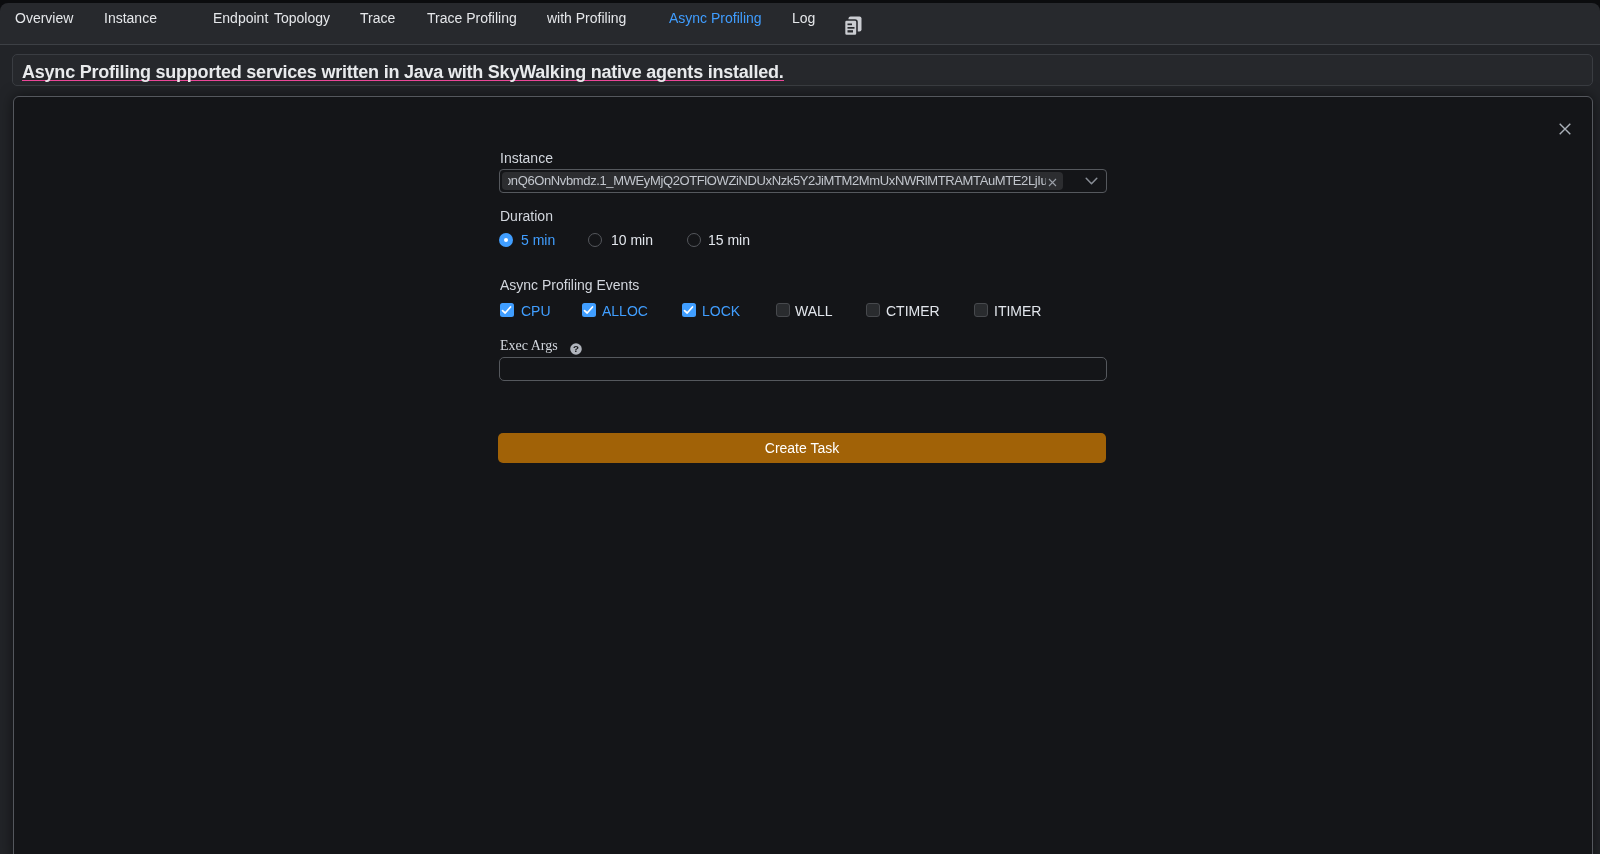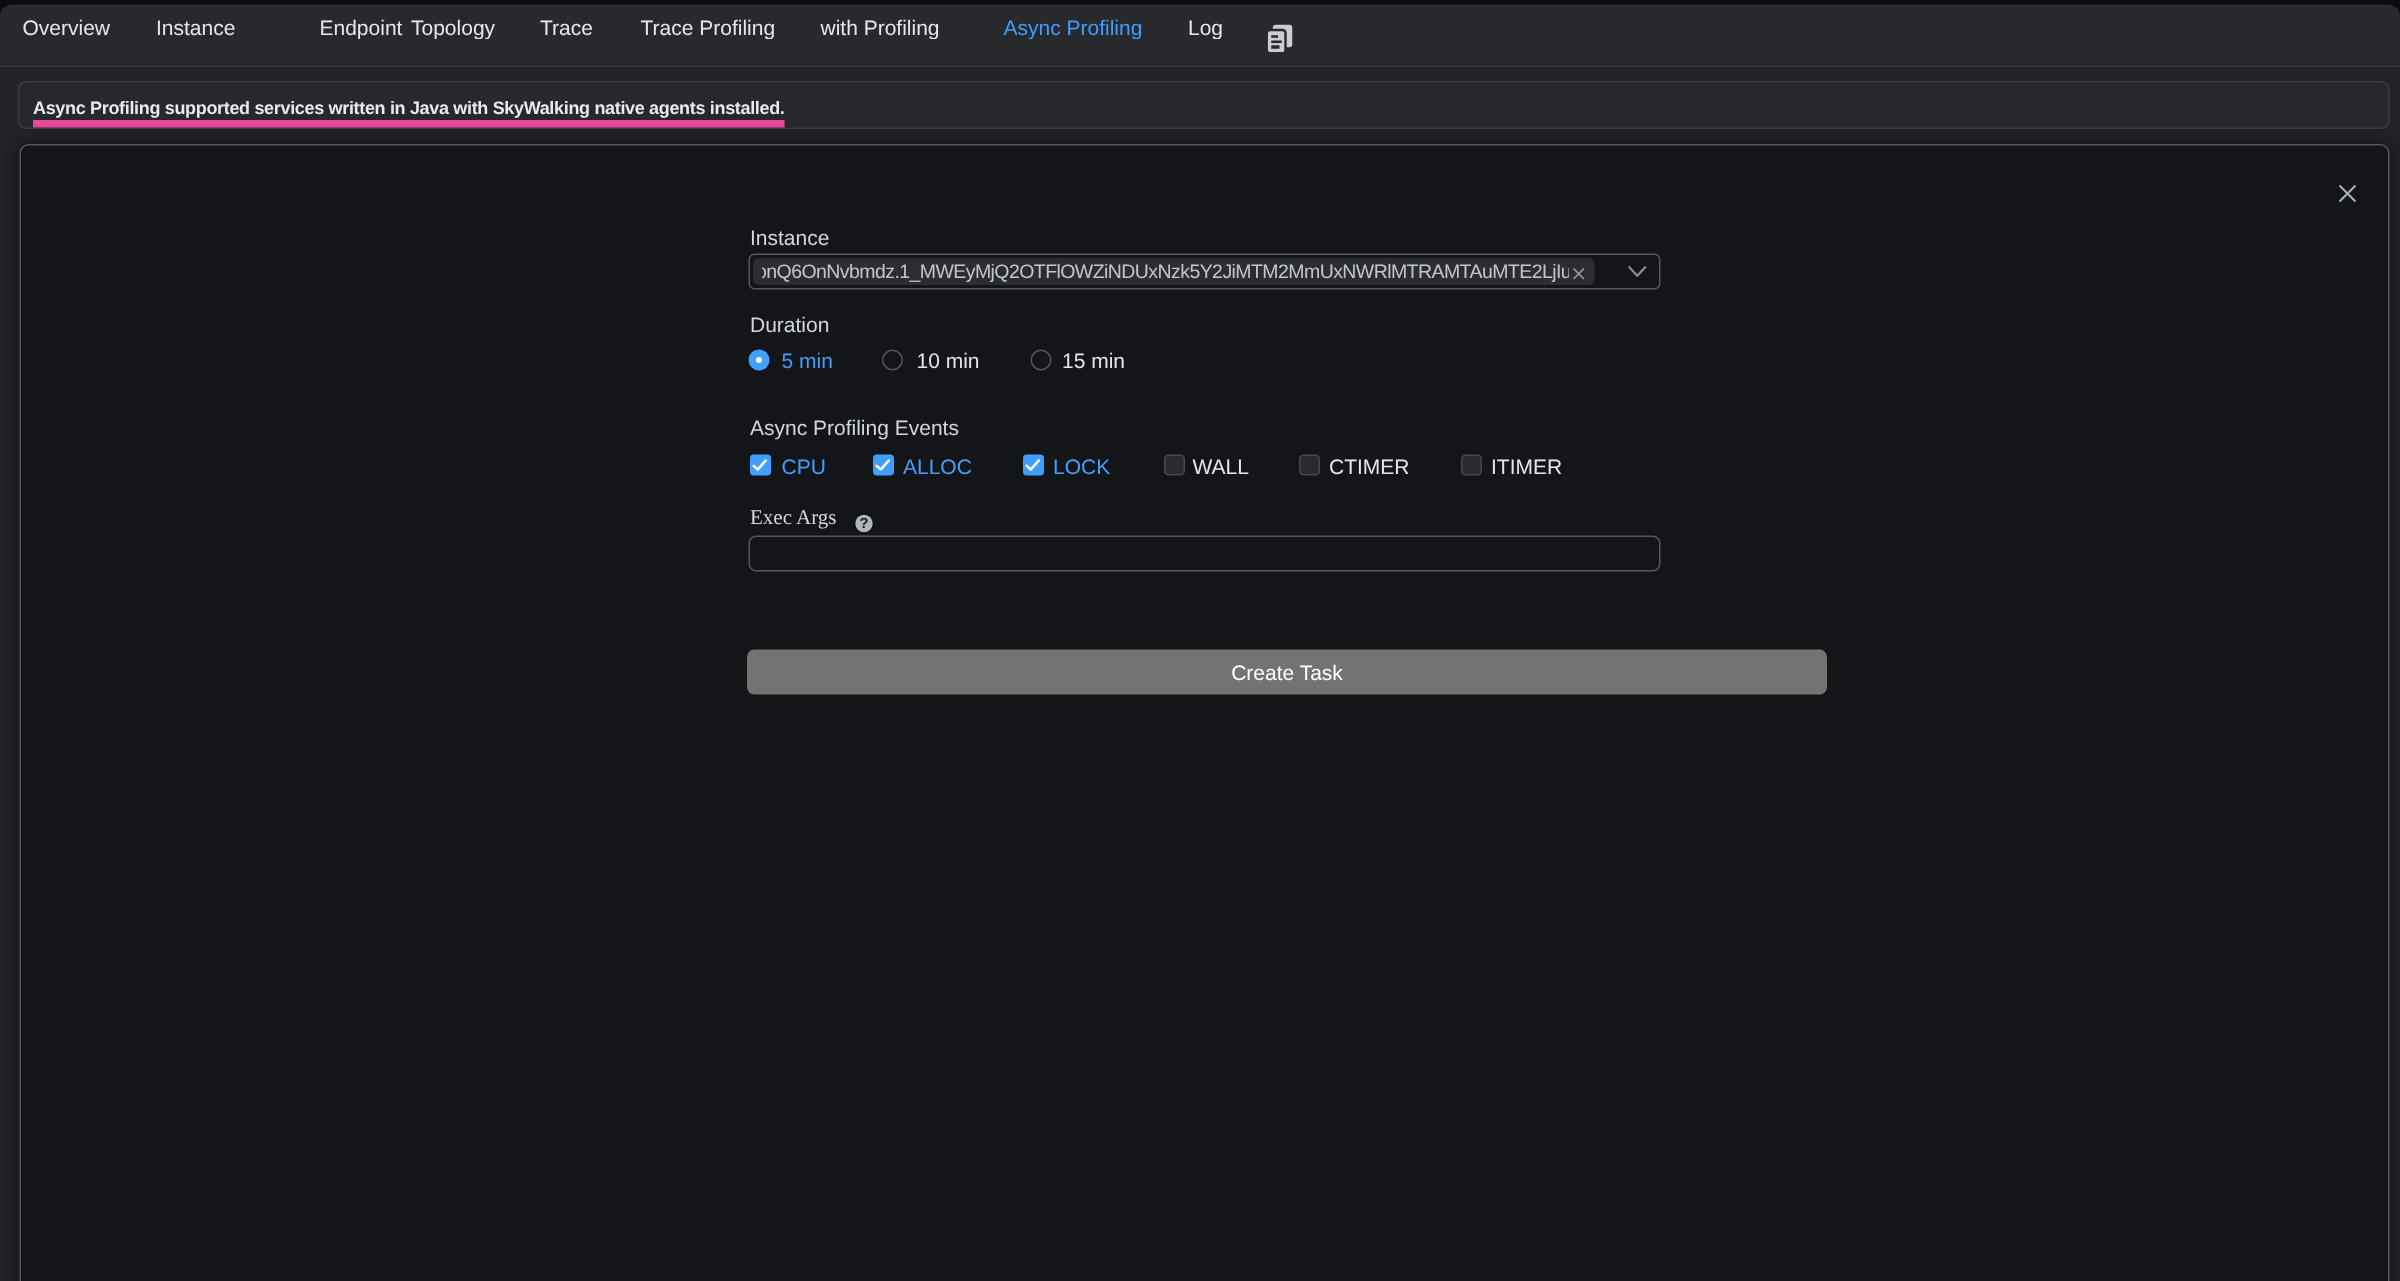--- a/index.html
+++ b/index.html
@@ -4,21 +4,21 @@
 <style>
   * { margin:0; padding:0; box-sizing:border-box; }
   html,body { width:1600px; height:854px; background:#0b0c0e; font-family:"Liberation Sans",sans-serif; overflow:hidden; position:relative; }
   .abs { position:absolute; }
   
   .nav { left:0; top:3px; width:1600px; height:42px; background:#27292d; border-bottom:1px solid #3d4045; border-radius:8px 8px 0 0; }
   .tab { position:absolute; top:10px; filter:opacity(0.999); font-size:14px; line-height:16px; color:#e5e7ea; white-space:nowrap; }
   .tab.active { color:#3f9dff;text-align:right; }
   
   .banner { left:12px; top:54px; width:1581px; height:32px; background:#26282c; border:1px solid #3a3d42; border-radius:5px; }
-  .banner-text { left:22px; filter:opacity(0.999); top:63.5px; font-size:12px; font-weight:700; letter-spacing:-0.22px; line-height:16px; color:#e8eaec; border-bottom:5px solid #ec4899; padding-bottom:0.5px; white-space:nowrap; }
+  .banner-text { left:22px; filter:opacity(0.999); top:63.5px; font-size:18px; font-weight:700; letter-spacing:-0.22px; line-height:16px; color:#e8eaec; border-bottom:1px solid #ec4899; padding-bottom:0.5px; white-space:nowrap; }
   
   .panel { left:13px; top:96px; width:1580px; height:766px; background:#141518; border:1.5px solid #54575d; border-radius:6px; box-shadow:0 0 14px rgba(0,0,0,0.55); }
   .label { font-size:14px; filter:opacity(0.999); line-height:16px; color:#d2d6dd; white-space:nowrap; }
   
   .selectbox { left:499px; top:169px; width:608px; height:24px; border:1px solid #55585d; border-radius:4px; }
   .tag { left:502px; top:172px; width:561px; height:18px; background:#2c2d30; border-radius:4px; }
   .tagclip { left:508px; top:172px; width:538px; height:18px; overflow:hidden; }
   .tagtext { position:absolute; left:0; top:0; font-size:13px; filter:opacity(0.999); letter-spacing:-0.38px; line-height:18px; color:#c2c6cd; white-space:nowrap; margin-left:-4px; }
   
   .radio { width:14px; height:14px; border-radius:50%; }
@@ -27,21 +27,21 @@
   .radio.unsel { border:1px solid #54575c; }
   .rlabel { font-size:14px; filter:opacity(0.999); line-height:16px; white-space:nowrap; }
   .blue { color:#409eff; }
   .gray { color:#e2e6ec; }
   
   .cb { width:14px; height:14px; border-radius:2.5px; }
   .cb.on { background:#409eff; }
   .cb.off { background:#292b2e; border:1px solid #47494d; border-radius:3px; }
   
   .input { left:499px; top:357px; width:608px; height:24px; border:1px solid #55585d; border-radius:5px; }
-  .btn { left:498px; filter:opacity(0.999); top:433px; width:720px; height:30px; background:#737373; border-radius:5px; color:#ffffff; font-size:14px; text-align:center; line-height:30px; }
+  .btn { left:498px; filter:opacity(0.999); top:433px; width:608px; height:30px; background:#a16207; border-radius:5px; color:#ffffff; font-size:14px; text-align:center; line-height:30px; }
 </style>
 </head>
 <body>
   <div class="abs nav"></div>
   <div class="abs" style="left:0; top:45px; width:1600px; height:809px; background:#222428;"></div>
   <span class="tab" style="left:15px;">Overview</span>
   <span class="tab" style="left:104px;">Instance</span>
   <span class="tab" style="left:189px;margin-left:24px;">Endpoint</span>
   <span class="tab" style="left:274px;">Topology</span>
   <span class="tab" style="left:360px;">Trace</span>

